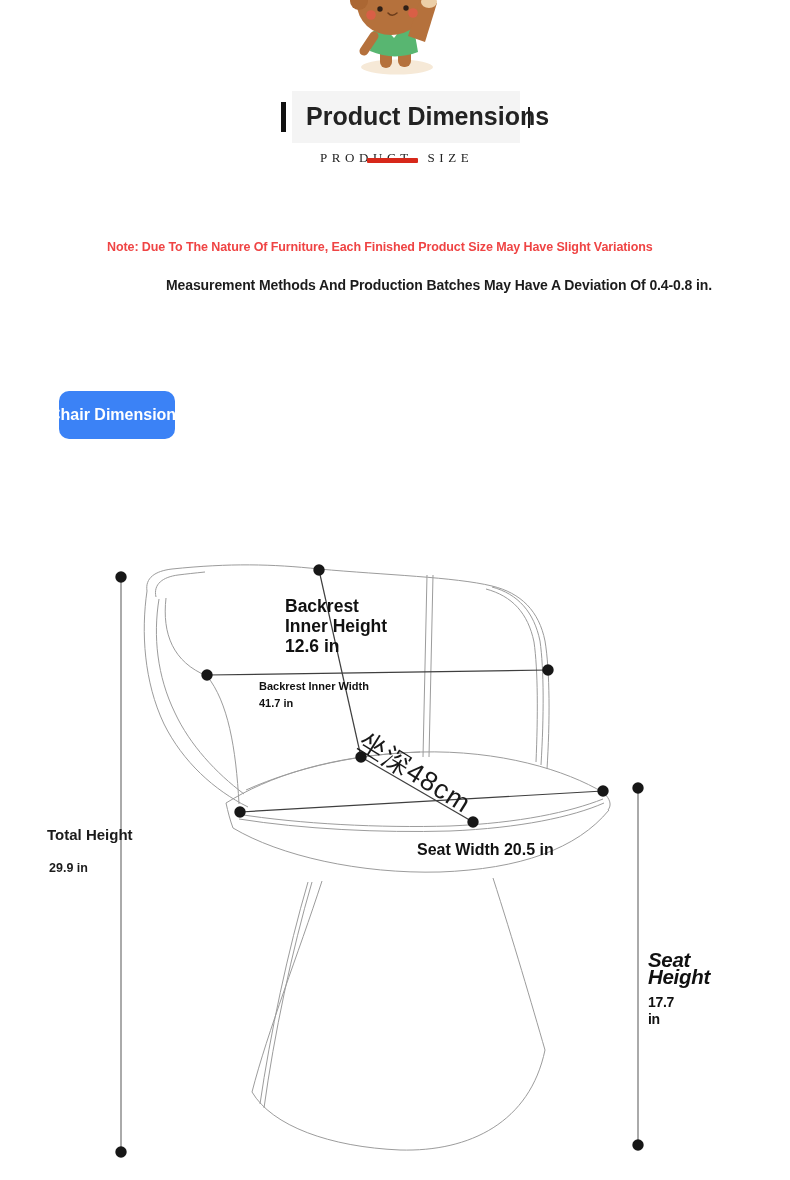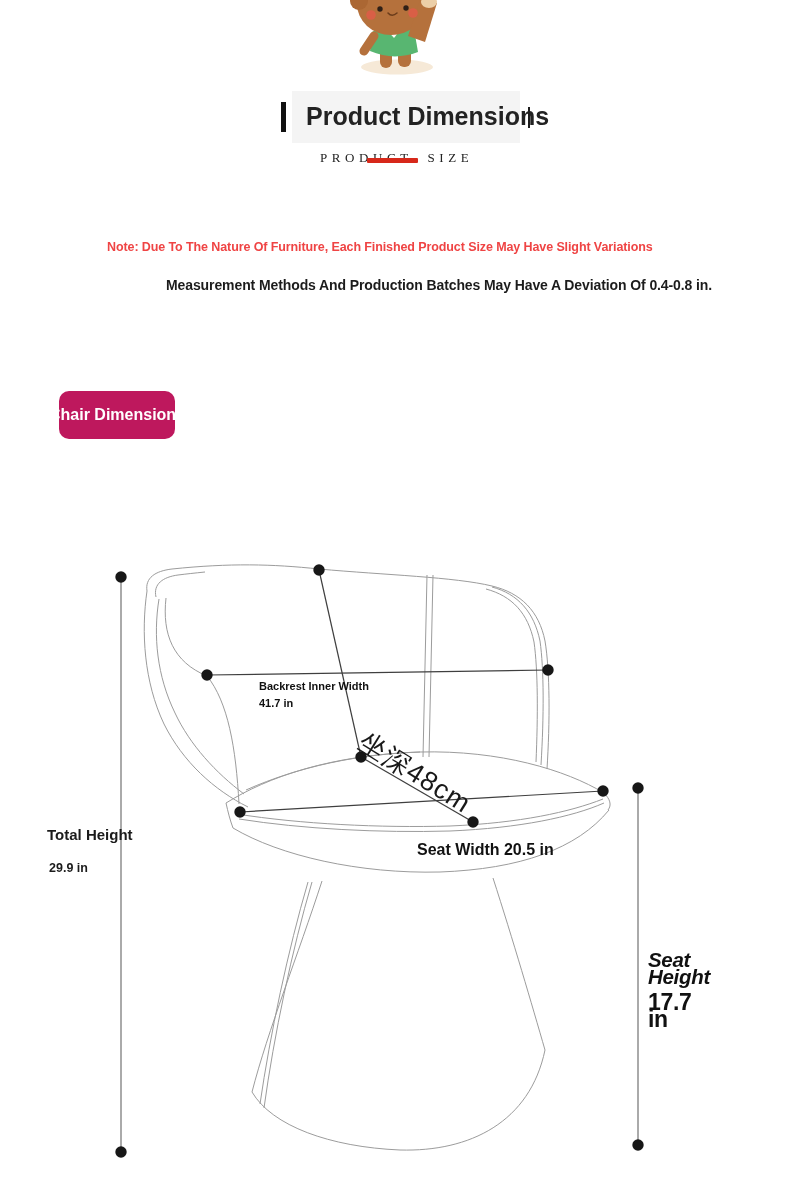--- a/index.html
+++ b/index.html
@@ -16,33 +16,33 @@
   .title-cursor{left:528px;top:107px;width:2px;height:21px;background:#1c1c1c;}
   .subtitle{left:320px;top:150px;font-family:"Liberation Serif",serif;font-size:13px;
     letter-spacing:4.6px;word-spacing:7px;color:#222;white-space:nowrap;}
   .subtitle-underline{left:367px;top:158px;width:51px;height:5px;background:#d7281a;border-radius:1px;}
 
   
   .note-line1{left:107px;top:240px;font-size:12.5px;font-weight:600;letter-spacing:-0.1px;color:#ef4444;white-space:nowrap;}
   .note-line2{left:146px;top:277px;font-size:14px;font-weight:600;letter-spacing:-0.1px;color:#1c1c1c;white-space:nowrap;padding-left:20px;}
 
   
-  .badge{left:59px;top:391px;width:116px;height:48px;background:#be185d;border-radius:10px;
+  .badge{left:59px;top:391px;width:116px;height:48px;background:#3b82f6;border-radius:10px;
     display:flex;align-items:center;justify-content:center;}
   .badge span{color:#fff;font-size:16px;font-weight:700;white-space:nowrap;}
 
   
   .dim-label{color:#111;font-weight:700;white-space:nowrap;}
   .lbl-bih{left:285px;top:596px;font-size:17.5px;line-height:20px;}
   .lbl-biw{left:259px;top:678px;font-size:11px;line-height:16.5px;}
   .lbl-sw{left:417px;top:841px;font-size:16px;}
   .lbl-th1{left:47px;top:826px;font-size:15px;font-weight:600;}
   .lbl-th2{left:49px;top:861px;font-size:12.5px;font-weight:600;}
   .lbl-sh1{left:648px;top:951px;font-size:20.5px;line-height:17px;letter-spacing:-0.3px;font-style:italic;}
-  .lbl-sh2{left:648px;top:994px;font-size:23px;line-height:17px;letter-spacing:-0.3px;}
+  .lbl-sh2{left:648px;top:994px;font-size:14px;line-height:17px;letter-spacing:-0.3px;}
   .lbl-depth{left:371px;top:724px;font-size:27px;font-weight:400;color:#181818;
     transform:rotate(32deg);transform-origin:left top;letter-spacing:1px;white-space:nowrap;}
 
   svg{display:block;}
 </style>
 </head>
 <body>
 
 <div class="page">
 
@@ -126,20 +126,25 @@
       <circle cx="319" cy="570" r="5.7"></circle>
         <circle cx="361" cy="757" r="5.7"></circle>
       <circle cx="207" cy="675" r="5.7"></circle>
         <circle cx="548" cy="670" r="5.7"></circle>
       <circle cx="473" cy="822" r="5.7"></circle>
       <circle cx="240" cy="812" r="5.7"></circle>
         <circle cx="603" cy="791" r="5.7"></circle>
     </g>
   </svg>
 
+  <div class="abs dim-label lbl-bih">
+    <div>Backrest</div>
+    <div>Inner Height</div>
+    <div>12.6 in</div>
+  </div>
 
   <div class="abs dim-label lbl-biw">
     <div>Backrest Inner Width</div>
     <div>41.7 in</div>
   </div>
 
   <div class="abs lbl-depth">坐深48cm</div>
 
   <div class="abs dim-label lbl-sw">Seat Width 20.5 in</div>
 

